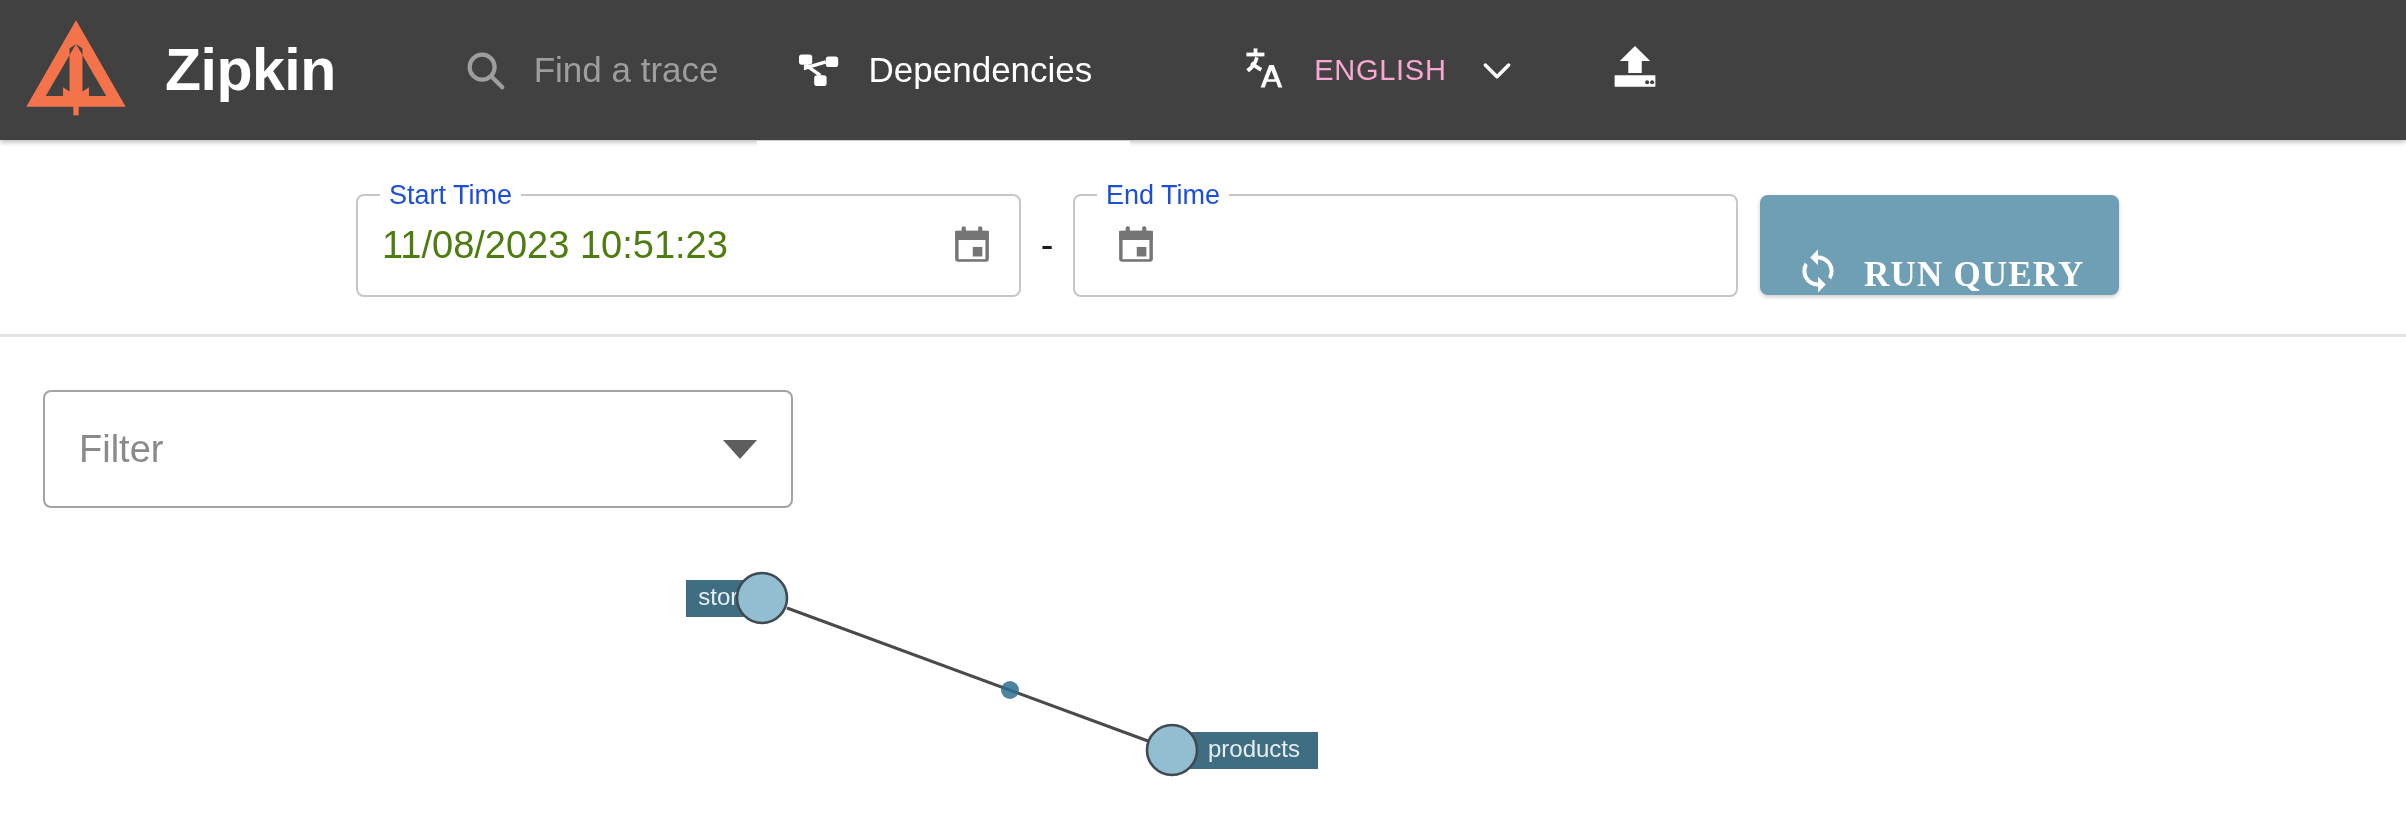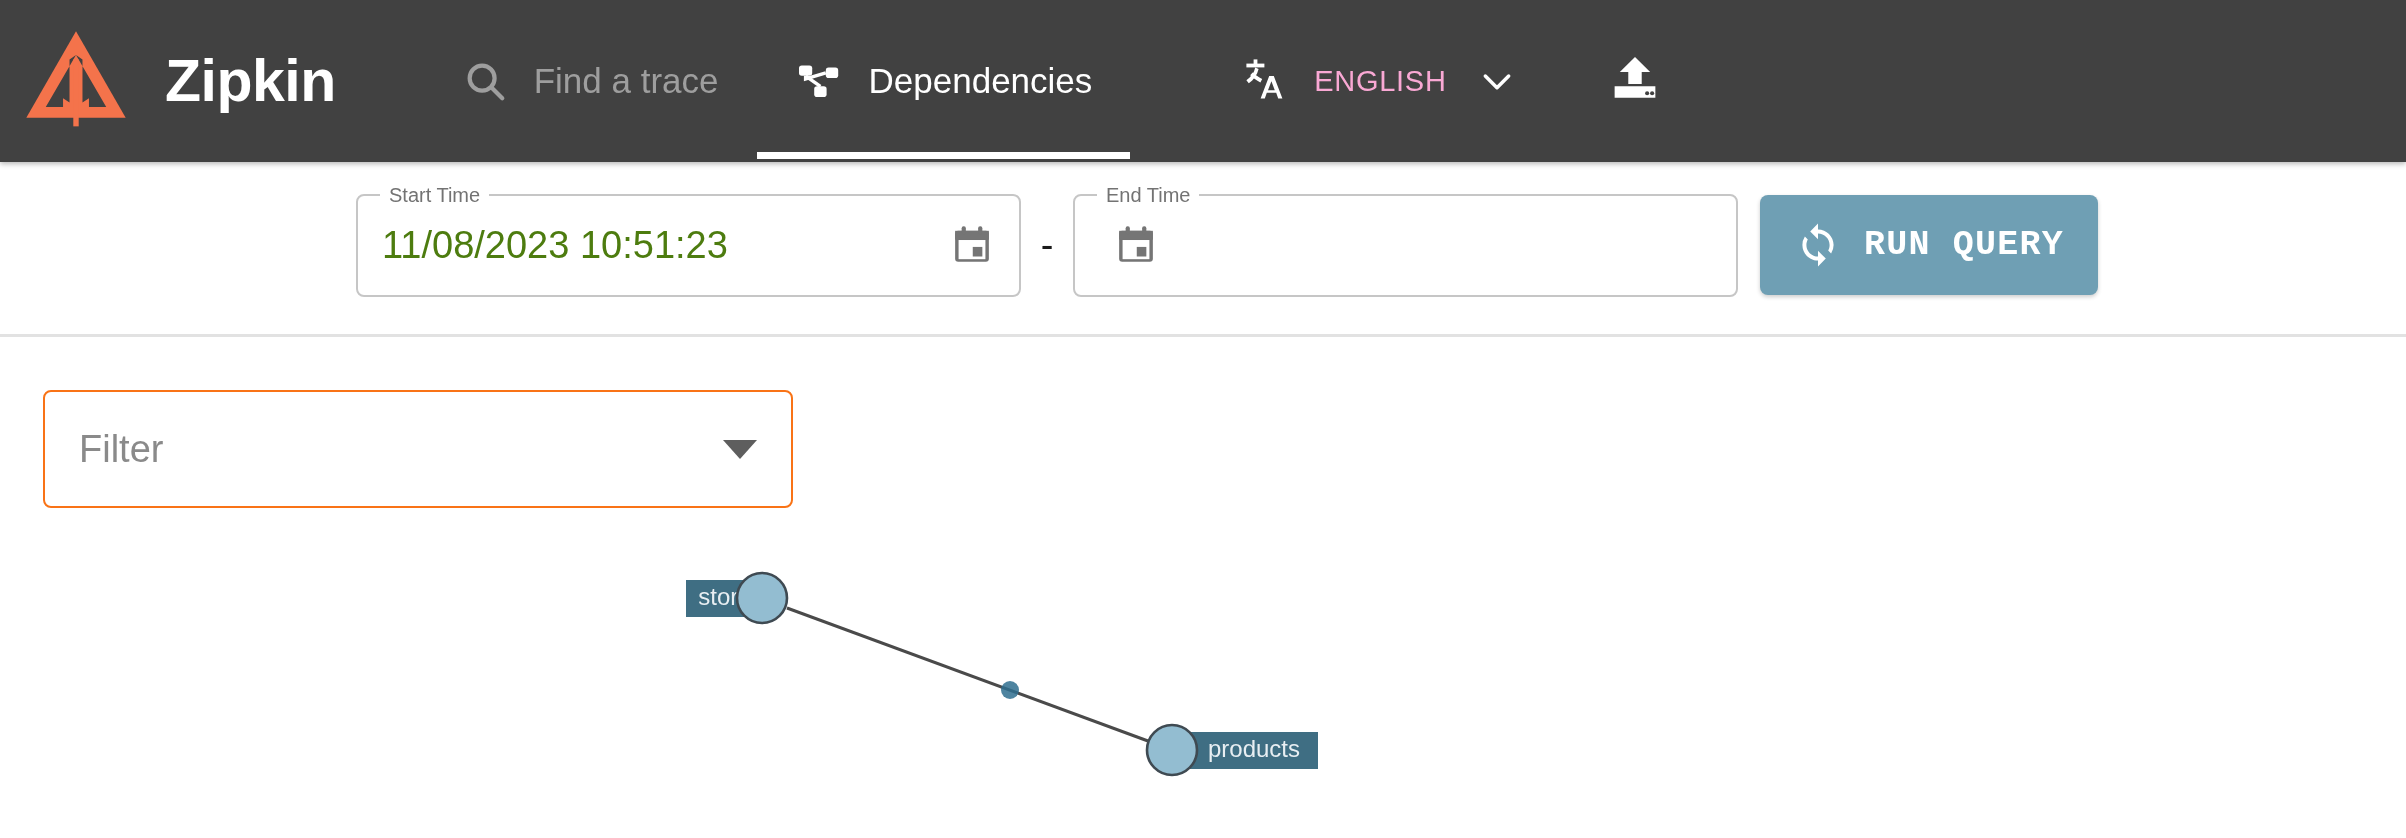--- a/index.html
+++ b/index.html
@@ -14,21 +14,21 @@
     font-family: "Liberation Sans", sans-serif;
     overflow: hidden;
     position: relative;
   }
 
   
   .app-header {
     position: absolute;
     top: 0; left: 0;
     width: 2406px;
-    height: 162px;
+    height: 140px;
     background: #414141;
     display: flex;
     align-items: center;
     box-sizing: border-box;
     box-shadow: 0 2px 5px rgba(0,0,0,0.28);
     z-index: 10;
   }
 
   .brand {
     display: flex;
@@ -147,22 +147,22 @@
     display: flex;
     align-items: center;
     padding: 0 24px 0 24px;
   }
   .tf-outlined .tf-legend {
     position: absolute;
     top: -16px;
     left: 22px;
     background: #ffffff;
     padding: 0 9px;
-    font-size: 20px;
-    color: #737373;
+    font-size: 27px;
+    color: #1d4ed8;
     white-space: nowrap;
     line-height: 30px;
   }
   .tf-outlined .tf-value {
     font-size: 38px;
     color: #4d7c0f;
     white-space: nowrap;
     flex: 1;
   }
   .tf-outlined .tf-cal {
@@ -183,25 +183,25 @@
   }
 
   .run-query-btn {
     margin-left: 22px;
     height: 100px;
     background: #6f9fb4;
     color: #ffffff;
     border: none;
     border-radius: 8px;
     display: flex;
-    align-items: center;
+    align-items: flex-end;
     padding: 0 34px;
     cursor: pointer;
     box-shadow: 0 2px 4px rgba(0,0,0,0.2);
-    font-family: Liberation Mono, monospace;
+    font-family: Liberation Serif, serif;
   }
   .run-query-btn .rq-icon { display: flex; align-items: center; margin-right: 22px; }
   .run-query-btn .rq-label {
     font-size: 35px;
     font-weight: bold;
     letter-spacing: 1.2px;
     white-space: nowrap;
   }
 
   .hr-divider {
@@ -212,21 +212,21 @@
     background: #e2e2e2;
   }
 
   
   .filter-select {
     position: absolute;
     top: 390px;
     left: 43px;
     width: 750px;
     height: 118px;
-    border: 2px solid #f97316;
+    border: 2px solid #a3a3a3;
     border-radius: 8px;
     box-sizing: border-box;
     display: flex;
     align-items: center;
     padding: 0 34px;
     cursor: pointer;
     background: #ffffff;
   }
   .filter-select .filter-placeholder {
     flex: 1;

